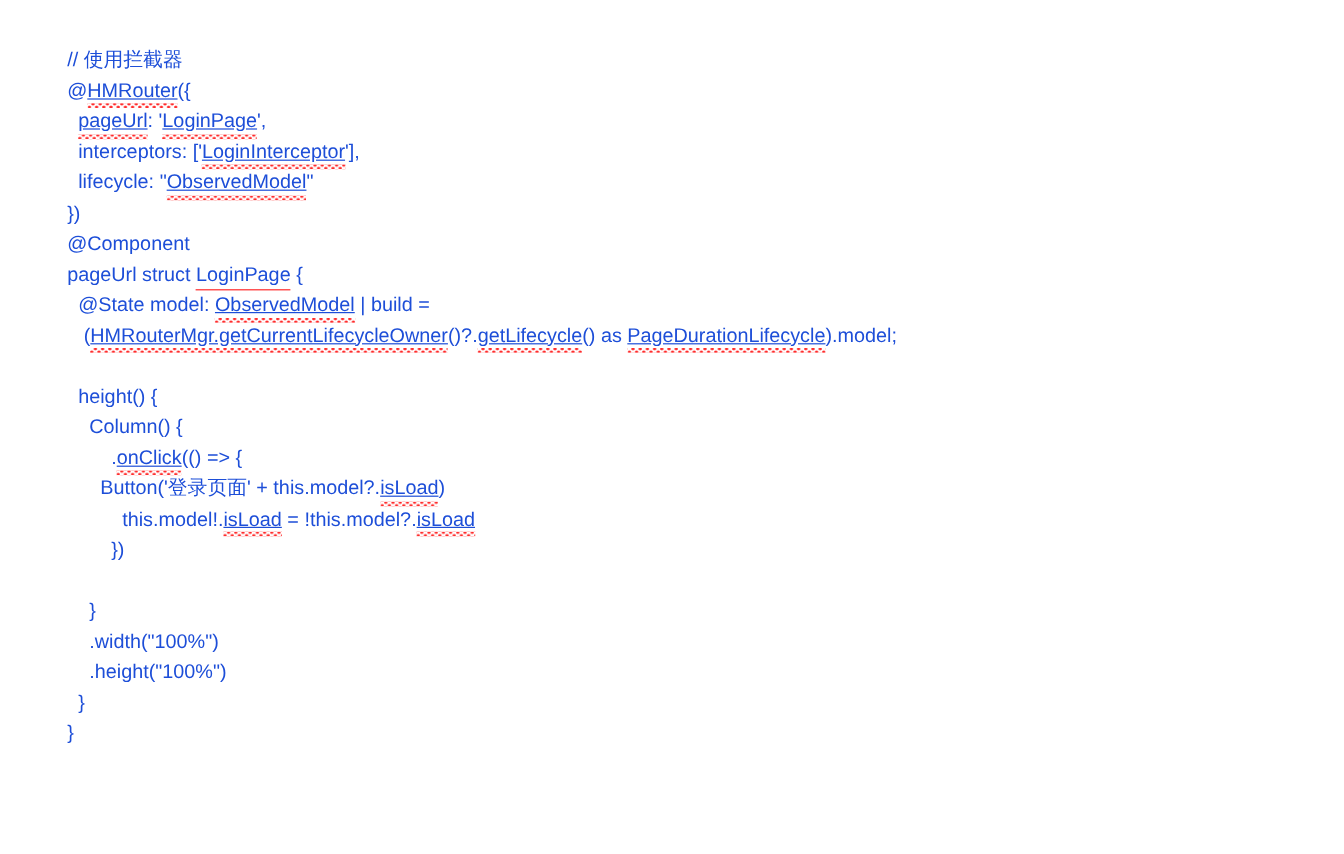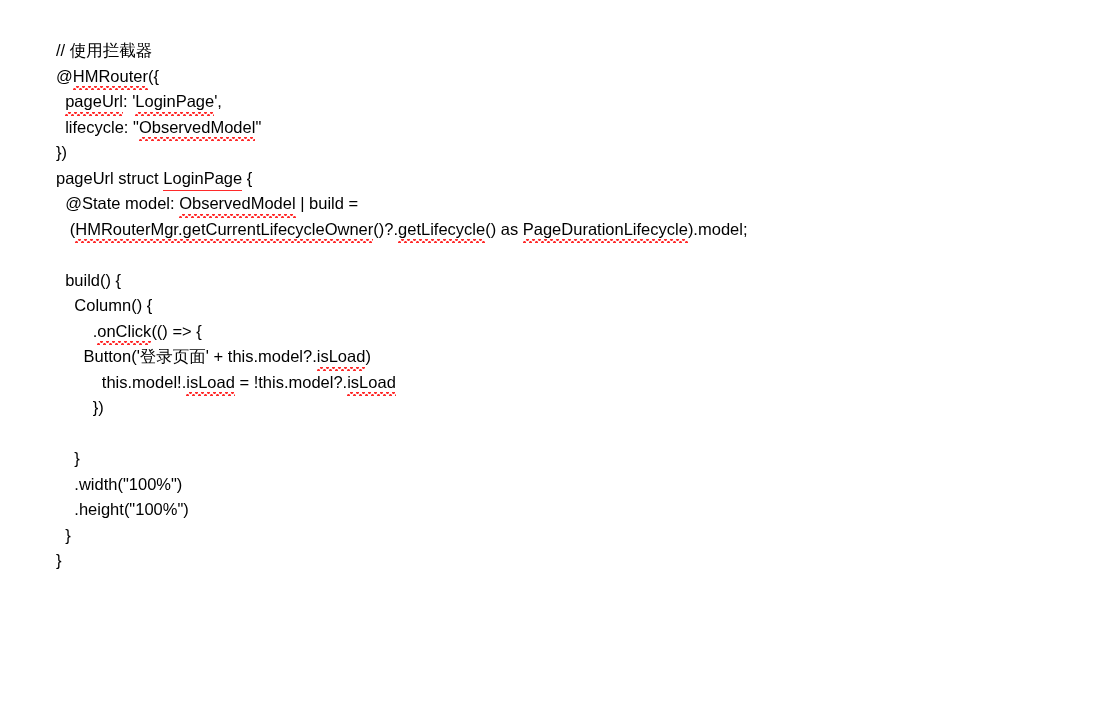--- a/index.html
+++ b/index.html
@@ -16,32 +16,33 @@
   #code-block {
     position: absolute;
     left: 56px;
     top: 38px;
     width: 1040px;
   }
   .code-line {
     font-family: "Liberation Sans", sans-serif;
     font-size: 16.5px;
     line-height: 25.5px;
-    color: #000000;
+    color: #1d4ed8;
     white-space: pre;
     letter-spacing: 0px;
   }
   .code-line.blank {
     height: 25.5px;
   }
   
   .sq {
     position: relative;
     display: inline-block;
     white-space: pre;
+    text-decoration: underline;
   }
   .sq::after {
     content: "";
     position: absolute;
     left: 0;
     right: 0;
     bottom: -1px;
     height: 4px;
     background-image:
       radial-gradient(circle at 1.5px 3.2px, #ff2a2a 1.15px, rgba(255,42,42,0) 1.3px),
@@ -70,35 +71,37 @@
 <body>
 
 <div id="code-block">
 
   <div class="code-line"><span>// 使用拦截器</span></div>
 
   <div class="code-line"><span>@</span><span class="sq">HMRouter</span><span>({</span></div>
 
   <div class="code-line"><span>  </span><span class="sq">pageUrl</span><span>: '</span><span class="sq">LoginPage</span><span>',</span></div>
 
+  <div class="code-line"><span>  interceptors: ['</span><span class="sq">LoginInterceptor</span><span>'],</span></div>
 
   <div class="code-line"><span>  lifecycle: "</span><span class="sq">ObservedModel</span><span>"</span></div>
 
   <div class="code-line"><span>})</span></div>
 
+  <div class="code-line"><span>@Component</span></div>
 
   <div class="code-line"><span>pageUrl struct </span><span class="sq-straight">LoginPage</span><span> {</span></div>
 
   <div class="code-line"><span>  @State model: </span><span class="sq">ObservedModel</span><span> | build =</span></div>
 
   <div class="code-line"><span>   (</span><span class="sq">HMRouterMgr.getCurrentLifecycleOwner</span><span>()?.</span><span class="sq">getLifecycle</span><span>() as </span><span class="sq">PageDurationLifecycle</span><span>).model;</span></div>
 
   <div class="code-line blank"></div>
 
-  <div class="code-line"><span>  build() {</span></div>
+  <div class="code-line"><span>  height() {</span></div>
 
   <div class="code-line"><span>    Column() {</span></div>
 
   <div class="code-line"><span>        .</span><span class="sq">onClick</span><span>(() =&gt; {</span></div>
 
   <div class="code-line"><span>      Button('登录页面' + this.model?.</span><span class="sq">isLoad</span><span>)</span></div>
 
   <div class="code-line"><span>          this.model!.</span><span class="sq">isLoad</span><span> = !this.model?.</span><span class="sq">isLoad</span></div>
 
   <div class="code-line"><span>        })</span></div>

